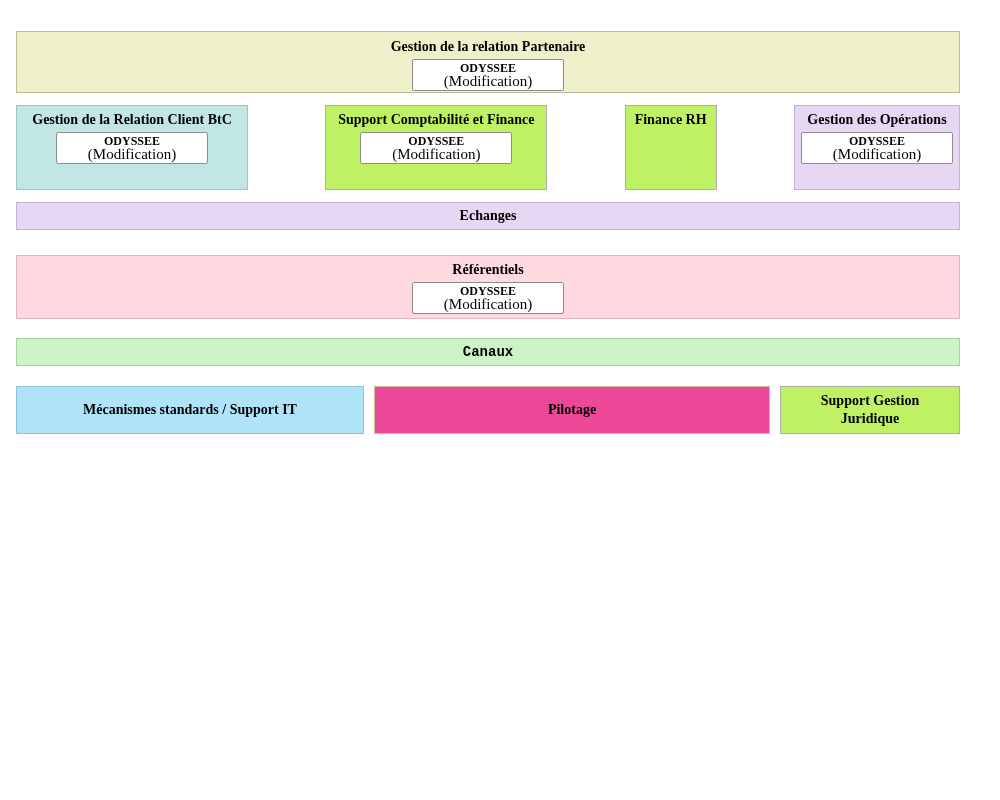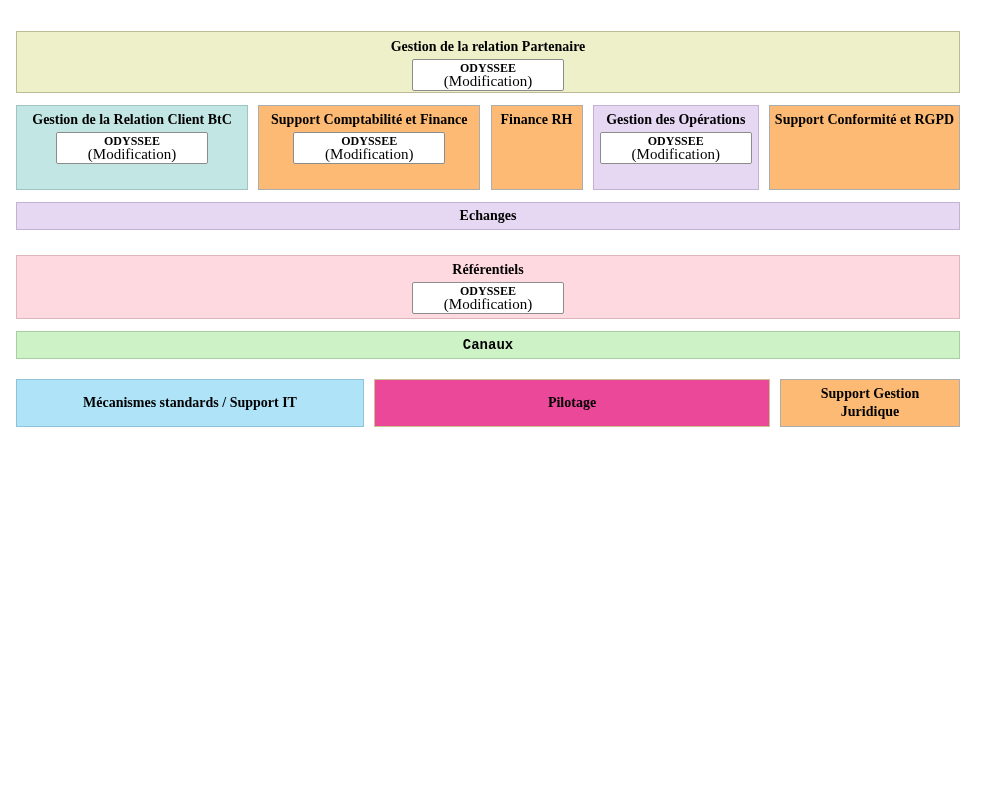--- a/index.html
+++ b/index.html
@@ -6,31 +6,31 @@
   body{
     width:1000px;height:800px;overflow:hidden;
     font-family:"Liberation Serif","DejaVu Serif",serif;
     color:#000;
   }
   .board{padding:31px 16px 0 16px;width:944px;box-sizing:content-box;}
   .row{display:flex;justify-content:space-between;width:944px;box-sizing:border-box;border-radius:8px;}
   .r1{margin-bottom:12px;}
   .r2{margin-bottom:12px;}
   .r3{margin-bottom:25px;}
-  .r4{margin-bottom:12px;}
+  .r4{margin-bottom:19px;}
   .r5{margin-bottom:20px;font-family:Liberation Mono, monospace;}
   .block{
     box-sizing:border-box;
     border:1px solid #a6a6a6;
     text-align:center;
   }
   
   .c-khaki{background:#eef0c9;border-color:#bcbb97;}
   .c-teal{background:#c2e6e3;border-color:#9fc4c1;}
-  .c-gray{background:#fdba74;border-color:#adadad;}
+  .c-gray{background:#bef264;border-color:#adadad;}
   .c-lavender{background:#e6d7f3;border-color:#c3b2d4;}
   .c-pink{background:#ffd9e0;border-color:#dfb5bd;}
   .c-green{background:#ccf2c6;border-color:#a8cfa2;}
   .c-blue{background:#aee3f8;border-color:#8fc2d8;}
   .c-tan{background:#ec4899;border-color:#cbc192;}
 
   .block-title{
     font-weight:bold;
     font-size:14px;
     line-height:18px;
@@ -99,23 +99,20 @@
     <div class="block c-gray w3">
       <div class="block-title">Finance RH</div>
     </div>
     <div class="block c-lavender w4">
       <div class="block-title">Gestion des Opérations</div>
       <div class="tag">
         <div class="tag-title">ODYSSEE</div>
         <div class="tag-sub">(Modification)</div>
       </div>
     </div>
-    <div class="block c-gray w5">
-      <div class="block-title">Support Conformité et RGPD</div>
-    </div>
   </div>
 
   <div class="row r3">
     <div class="block c-lavender band">
       <div class="block-title">Echanges</div>
     </div>
   </div>
 
   <div class="row r4">
     <div class="block c-pink banner4">

